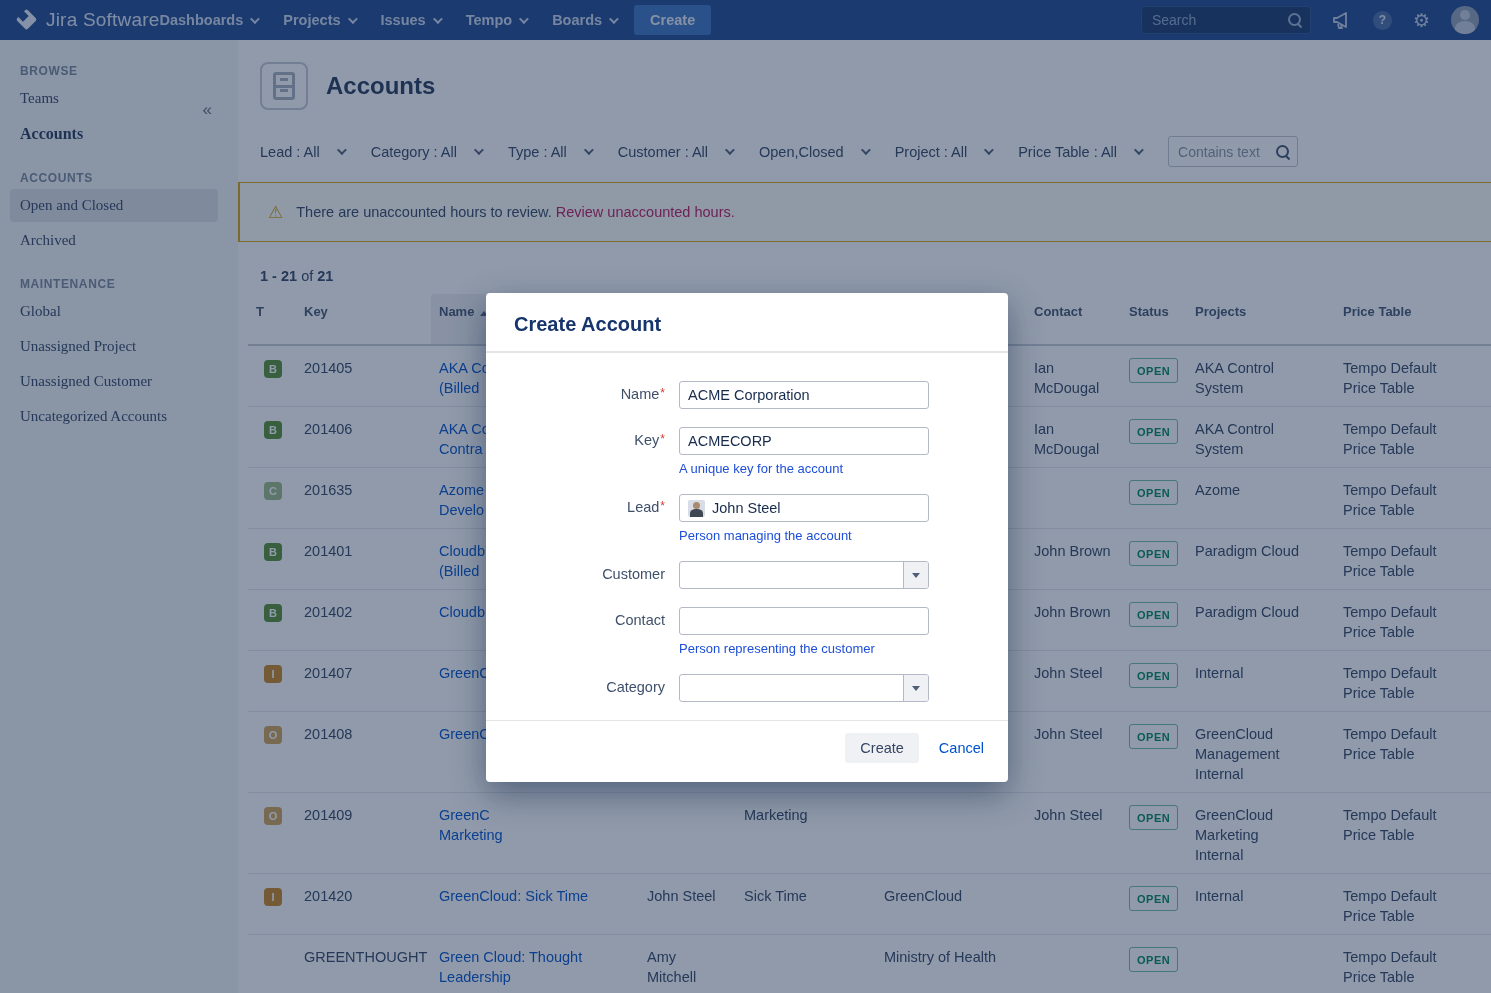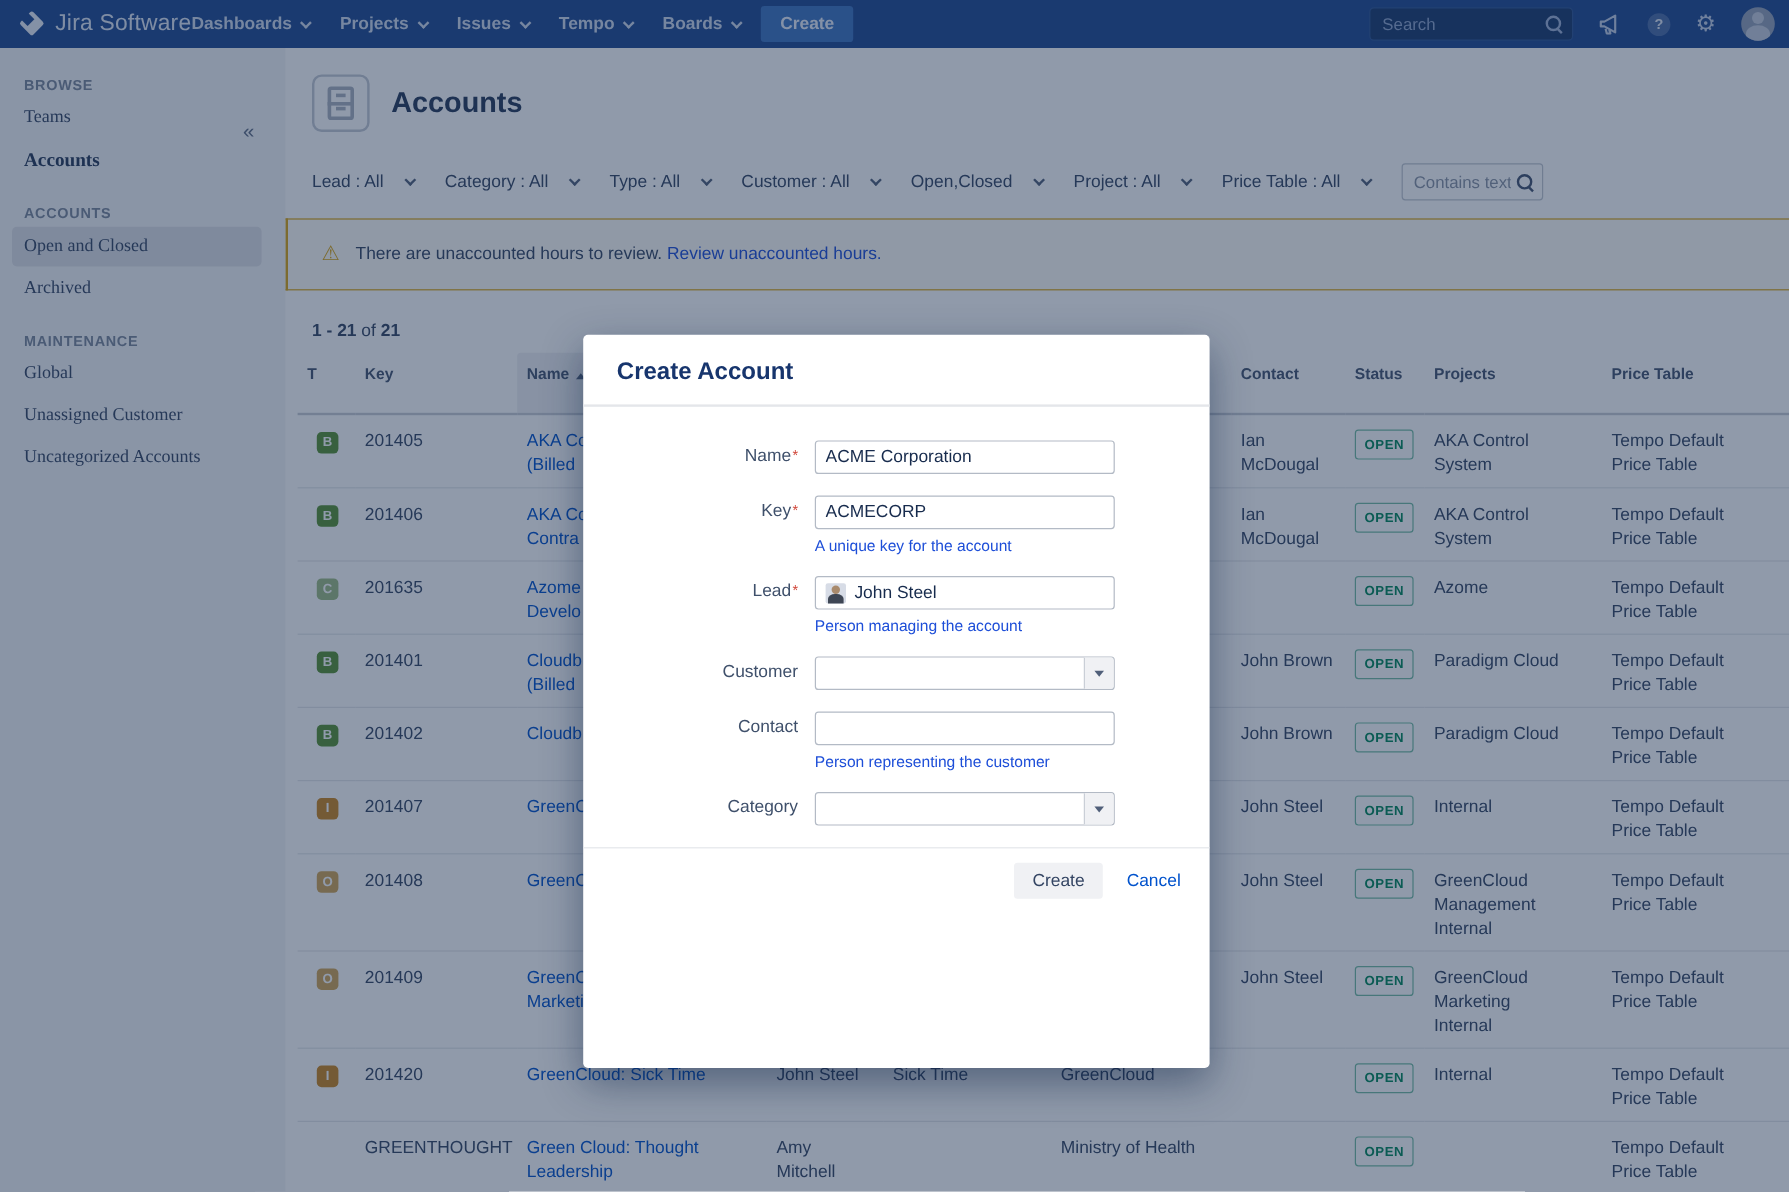--- a/index.html
+++ b/index.html
@@ -46,45 +46,45 @@
   .drawer { position:absolute; left:11px; top:8px; width:22px; height:28px; border:3px solid #a9b1bf; border-radius:3px; }
   .drawer::before, .drawer::after { content:""; position:absolute; left:4px; width:8px; height:3px; background:#a9b1bf; }
   .drawer::before { top:3px; } .drawer::after { top:14px; }
   .drawer-split { position:absolute; left:11px; top:21px; width:22px; height:3px; background:#a9b1bf; }
   .page-title { font-size:24px; font-weight:bold; color:#253858; margin:10px 0 0 18px; }
   
   .filterbar { display:flex; align-items:center; gap:27px; padding:0 24px 0 22px; margin-top:26px; color:#344563; font-size:14.5px; }
   .fitem { display:flex; align-items:center; gap:17px; cursor:pointer; }
   .fitem .chev { border-color:#505f79; }
   .fsearch { position:relative; }
-  .fsearch input { width:118px; height:31px; border:1px solid #c1c7d0; border-radius:3px; font-size:14px; color:#344563; padding:0 26px 0 9px; }
+  .fsearch input { width:130px; height:31px; border:1px solid #c1c7d0; border-radius:3px; font-size:14px; color:#344563; padding:0 26px 0 9px; }
   .fsearch input::placeholder { color:#8993a4; }
   .fsearch .lens { position:absolute; right:7px; top:8px; color:#42526e; }
   .caret-down { width:0; height:0; border-left:4px solid transparent; border-right:4px solid transparent; border-top:5px solid #505f79; display:inline-block; }
   
   .banner { margin-top:15px; height:60px; background:#fffdf7; border-top:1px solid #d9a514; border-bottom:1px solid #d9a514; border-left:2px solid #d9a514; display:flex; align-items:center; padding-left:28px; gap:13px; }
   .warn-ico { color:#d9a514; font-size:17px; }
   .banner-text { font-size:14.5px; color:#344563; }
-  .banner-text a { color:#1d4ed8; text-decoration:none; cursor:pointer; }
+  .banner-text a { color:#be185d; text-decoration:none; cursor:pointer; }
   
   .countline { margin:26px 0 0 22px; font-size:14.5px; color:#344563; }
   .countline b { font-weight:bold; }
   table.acct { border-collapse:collapse; table-layout:fixed; width:1481px; margin:10px 0 0 10px; }
   .acct th { text-align:left; font-size:13px; font-weight:bold; color:#44546f; padding:10px 8px 6px; vertical-align:top; height:50px; }
   .acct thead tr { border-bottom:2px solid #c8ccd4; }
   .acct td { vertical-align:top; padding:12px 8px 8px; font-size:14.5px; color:#344563; line-height:20px; border-top:1px solid #e4e6ea; }
   .acct tbody tr:first-child td { border-top:none; }
   .th-sorted { background:#eff0f3; border-radius:3px 3px 0 0; display:block; margin:-10px -8px -6px; padding:10px 8px 6px; height:50px; }
   .sort-asc { display:inline-block; width:0; height:0; border-left:4px solid transparent; border-right:4px solid transparent; border-bottom:5px solid #505f79; margin-left:6px; }
   .td-name { } .td-name div { color:#0052cc; cursor:pointer; }
   .tbadge { display:inline-flex; width:18px; height:18px; border-radius:4px; color:#fff; font-size:11px; font-weight:bold; align-items:center; justify-content:center; margin-left:8px; }
   .loz { display:inline-block; border:1px solid rgba(0,135,90,.55); color:#00875a; font-size:11px; font-weight:bold; letter-spacing:.5px; border-radius:3px; padding:2px 7px 1px; }
   
   .blanket { position:fixed; inset:0; background:rgba(23,43,77,.48); z-index:40; }
-  .modal { position:fixed; left:486px; top:279px; width:522px; height:611px; background:#fff; border-radius:4px; box-shadow:0 12px 34px rgba(9,30,66,.45); z-index:50; }
+  .modal { position:fixed; left:486px; top:293px; width:522px; height:489px; background:#fff; border-radius:4px; box-shadow:0 12px 34px rgba(9,30,66,.45); z-index:50; }
   .modal-head { padding:20px 28px 0; height:60px; border-bottom:2px solid #e4e6ea; }
   .modal-title { font-size:20px; font-weight:bold; color:#17356d; }
   .modal-body { padding:28px 28px 0; }
   .frow { display:flex; margin-bottom:18px; }
   .flabel { width:151px; text-align:right; font-size:14.5px; color:#3f506b; padding-top:5px; flex:none; }
   .req { color:#d04437; font-size:12px; vertical-align:top; margin-left:1px; }
   .fctl { margin-left:14px; }
   .tinput { width:250px; height:28px; border:1px solid #b3bac5; border-radius:3px; font-size:14.5px; color:#172b4d; padding:0 8px; font-family:inherit; }
   .helper { font-size:13px; color:#1d4ed8; margin:-12px 0 18px 165px; }
   .selectbox { width:250px; height:28px; border:1px solid #b3bac5; border-radius:3px; position:relative; background:#fff; }
@@ -157,20 +157,21 @@
         <div class="side-sec">BROWSE</div>
         <div class="side-item">Teams</div>
         <div class="side-item app">Accounts</div>
         <div class="side-gap"></div>
         <div class="side-sec">ACCOUNTS</div>
         <div class="side-item sel">Open and Closed</div>
         <div class="side-item">Archived</div>
         <div class="side-gap"></div>
         <div class="side-sec">MAINTENANCE</div>
         <div class="side-item">Global</div>
+        <div class="side-item">Unassigned Project</div>
         <div class="side-item">Unassigned Customer</div>
         <div class="side-item">Uncategorized Accounts</div>
       </div>
   </div>
 
   <div class="content">
     <div class="page-head">
       <div class="head-icon">
         <span class="drawer"></span>
           <span class="drawer-split"></span>

